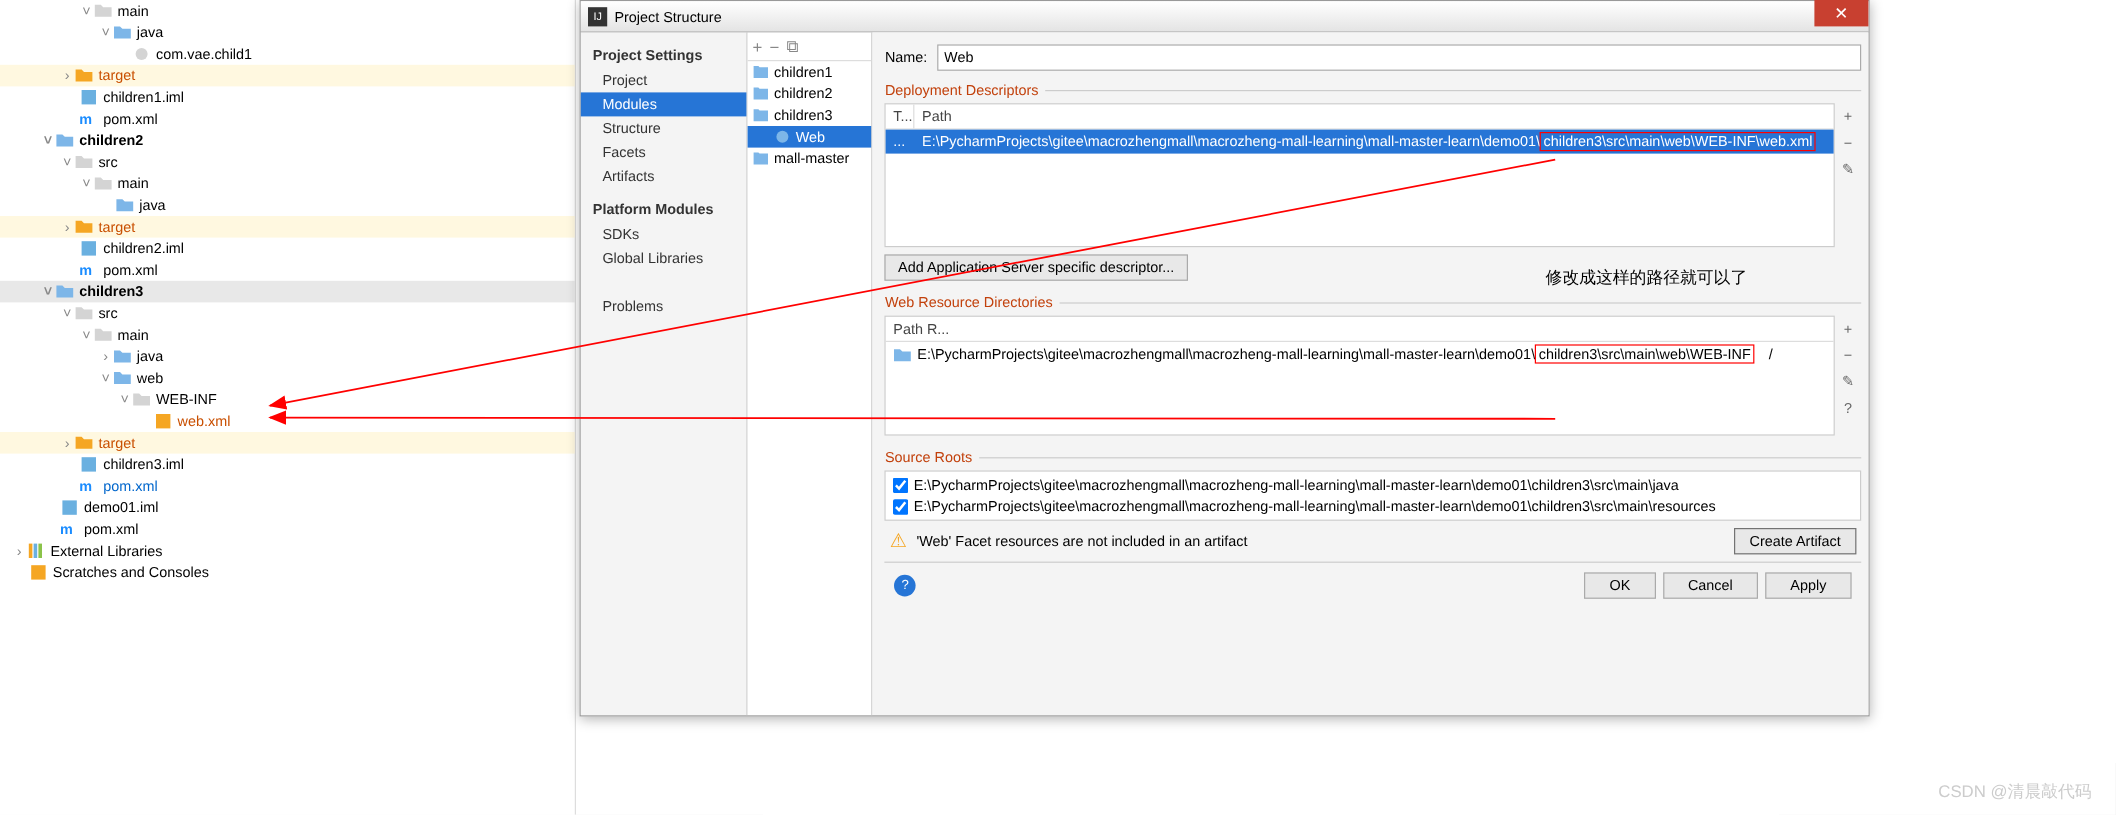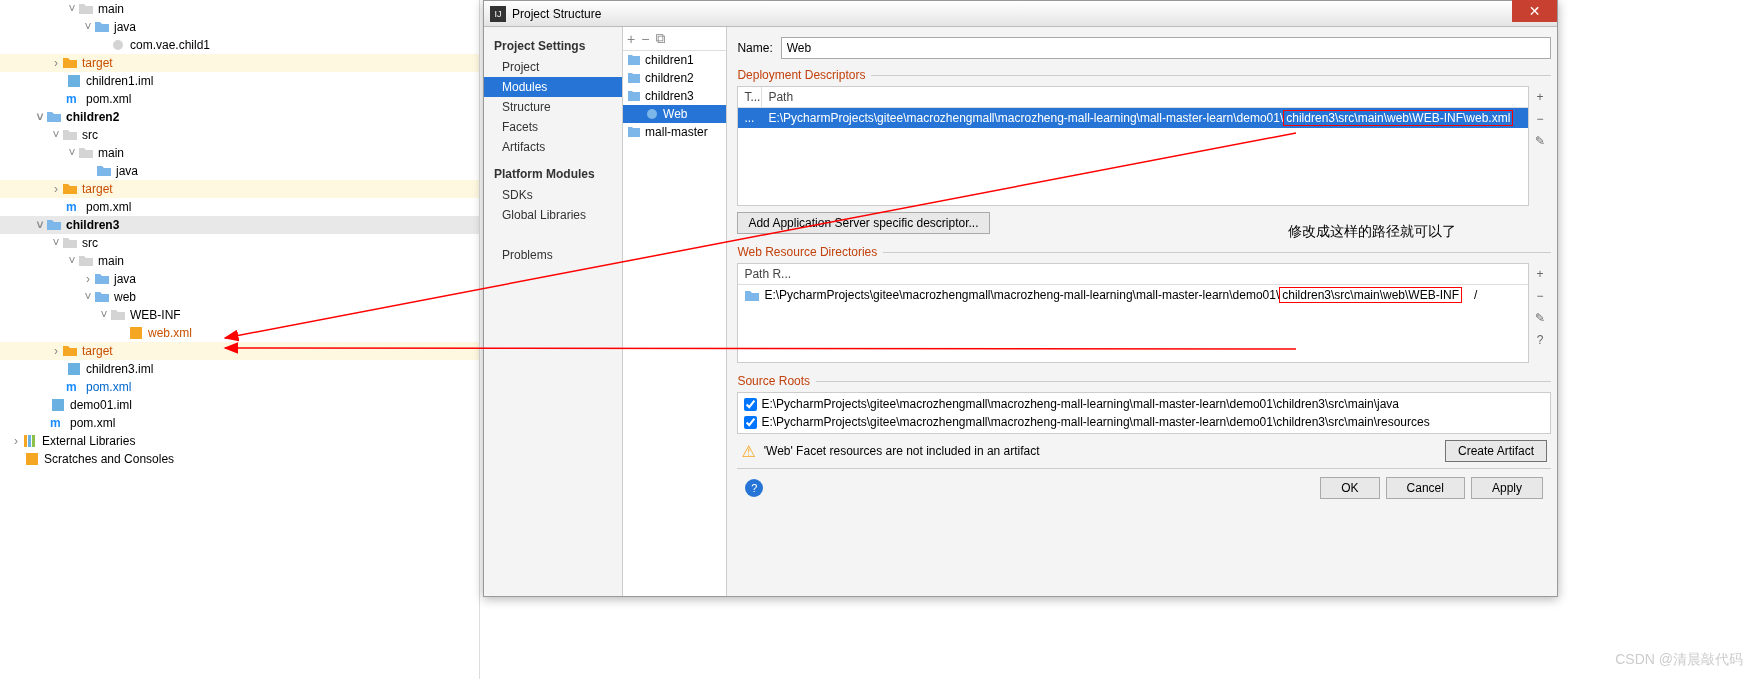--- a/index.html
+++ b/index.html
@@ -156,20 +156,27 @@
       <span class="ind" style="width:50px"></span>
       <span class="chevron">›</span>
       <span class="folder-icon"><svg viewBox="0 0 16 14">
           <path d="M1 2h5l2 2h7v8H1z" fill="#f5a623"></path>
         </svg></span>
       <span class="orange">target</span>
     </div>
   <div class="tree-row">
       <span class="ind" style="width:66px"></span>
       <span class="file-icon"><svg viewBox="0 0 16 14">
+          <rect x="2" y="1" width="12" height="12" fill="#6ab0e0"></rect>
+        </svg></span>
+      <span>children2.iml</span>
+    </div>
+  <div class="tree-row">
+      <span class="ind" style="width:66px"></span>
+      <span class="file-icon"><svg viewBox="0 0 16 14">
           <text x="0" y="11" font-size="11" font-weight="bold" fill="#1a8cff">m</text>
         </svg></span>
       <span>pom.xml</span>
     </div>
 
   <div class="tree-row sel-bold" style="background:#e8e8e8">
       <span class="ind" style="width:34px"></span>
       <span class="chevron">˅</span>
       <span class="folder-icon"><svg viewBox="0 0 16 14">
           <path d="M1 2h5l2 2h7v8H1z" fill="#7db6e8"></path>

